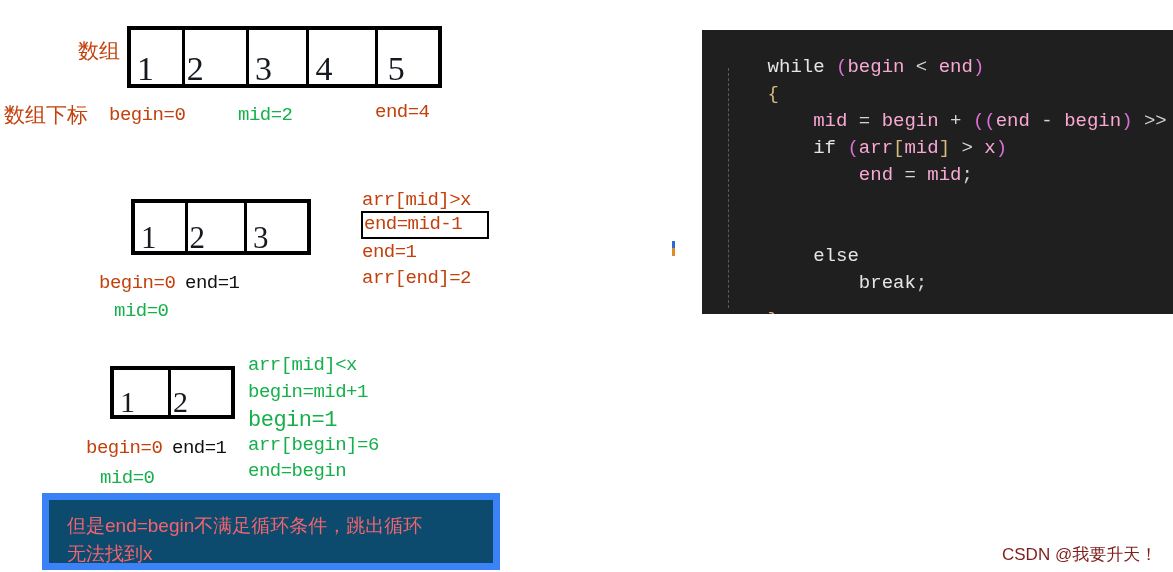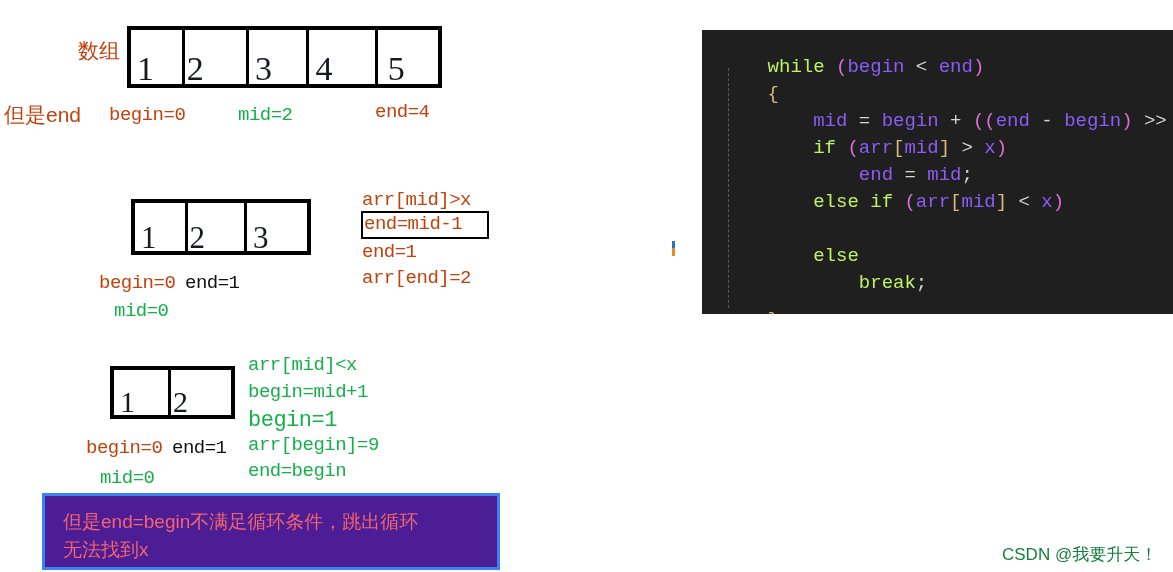--- a/index.html
+++ b/index.html
@@ -62,22 +62,22 @@
   .boxed {
     position: absolute;
     border: 2px solid #000000;
     box-sizing: border-box;
     background: #ffffff;
   }
 
   
   .note-box {
     position: absolute;
-    border: 3px solid #3b82f6;
-    background: #4c1d95;
+    border: 7px solid #3b82f6;
+    background: #0c4a6e;
     box-sizing: border-box;
   }
   .note-line {
     position: absolute;
     white-space: nowrap;
     color: #f4646e;
     font-size: 19px;
     font-family: "Liberation Sans", "DejaVu Sans", sans-serif;
     line-height: 1;
   }
@@ -96,51 +96,51 @@
     font-size: 19px;
     line-height: 1;
     letter-spacing: 0px;
   }
   .guide {
     position: absolute;
     width: 0;
     border-left: 1px dashed #5a5a5a;
   }
 
-  .kw   { color: #bef264; }
-  .var  { color: #8b5cf6; }
+  .kw   { color: #e5e5e5; }
+  .var  { color: #f9a8d4; }
   .punc { color: #d4d4d4; }
   .paren{ color: #da70d6; }
   .num2 { color: #b5cea8; }
   .brace{ color: #d7ba7d; }
   .op   { color: #d4d4d4; }
 
   
   .watermark {
     position: absolute;
-    color: #15803d;
+    color: #7f1d1d;
     font-size: 17px;
     font-family: "Liberation Sans", "DejaVu Sans", sans-serif;
     white-space: nowrap;
   }
 
   
   .artifact {
     position: absolute;
     width: 3px;
     height: 15px;
     background: linear-gradient(to bottom, #2b6ad6 0%, #2b6ad6 45%, #e08a2a 45%, #e08a2a 100%);
   }
 </style>
 </head>
 <body>
 
 <div class="label cjk c-pink" style="left:78px; top:40px; font-size:21px;">数组</div>
 
-<div class="label cjk c-pink" style="left:4px; top:104px; font-size:21px;">但是end</div>
+<div class="label cjk c-pink" style="left:4px; top:104px; font-size:21px;">数组下标</div>
 
 <div class="array" style="left:127px; top:26px; width:315px; height:62px;">
   <div class="cell" style="width:55px;">
     <span class="num" style="font-size:34px;">1</span>
   </div>
   <div class="cell" style="width:66px;">
     <span class="num" style="font-size:34px; left:2px;">2</span>
   </div>
   <div class="cell" style="width:62px;">
     <span class="num" style="font-size:34px;">3</span>
@@ -190,21 +190,21 @@
   </div>
 </div>
 
 <div class="label mono c-pink" style="left:86px; top:439px; font-size:19px;">begin=0</div>
 <div class="label mono c-black" style="left:172px; top:439px; font-size:19px;">end=1</div>
 <div class="label mono c-green" style="left:100px; top:469px; font-size:19px;">mid=0</div>
 
 <div class="label mono c-green" style="left:248px; top:356px; font-size:19px;">arr[mid]&lt;x</div>
 <div class="label mono c-green" style="left:248px; top:383px; font-size:19px;">begin=mid+1</div>
 <div class="label mono c-green" style="left:248px; top:410px; font-size:22px;">begin=1</div>
-<div class="label mono c-green" style="left:248px; top:436px; font-size:19px;">arr[begin]=9</div>
+<div class="label mono c-green" style="left:248px; top:436px; font-size:19px;">arr[begin]=6</div>
 <div class="label mono c-green" style="left:248px; top:462px; font-size:19px;">end=begin</div>
 
 <div class="note-box" style="left:42px; top:493px; width:458px; height:77px;">
   <div class="note-line" style="left:18px; top:16px;">但是end=begin不满足循环条件，跳出循环</div>
   <div class="note-line" style="left:18px; top:44px;">无法找到x</div>
 </div>
 
 <div class="artifact" style="left:672px; top:241px;"></div>
 
 <div class="code-block" style="left:702px; top:30px; width:471px; height:284px;">
@@ -224,23 +224,20 @@
   </div>
 
   <div class="code-line" style="left:20px; top:117px;">
     <span class="punc">        </span><span class="var">end</span><span class="op"> = </span><span class="var">mid</span><span class="punc">;</span>
   </div>
 
   <div class="code-line" style="left:20px; top:90px;">
     <span class="punc">    </span><span class="kw">if</span><span class="punc"> </span><span class="paren">(</span><span class="var">arr</span><span class="brace">[</span><span class="var">mid</span><span class="brace">]</span><span class="op"> &gt; </span><span class="var">x</span><span class="paren">)</span>
   </div>
 
-  <div class="code-line" style="left:20px; top:144px;">
-    <span class="punc">    </span><span class="kw">else if</span><span class="punc"> </span><span class="paren">(</span><span class="var">arr</span><span class="brace">[</span><span class="var">mid</span><span class="brace">]</span><span class="op"> &lt; </span><span class="var">x</span><span class="paren">)</span>
-  </div>
 
 
   <div class="code-line" style="left:20px; top:198px;">
     <span class="punc">    </span><span class="kw">else</span>
   </div>
 
   <div class="code-line" style="left:20px; top:225px;">
     <span class="punc">        </span><span class="kw">break</span><span class="punc">;</span>
   </div>
 

